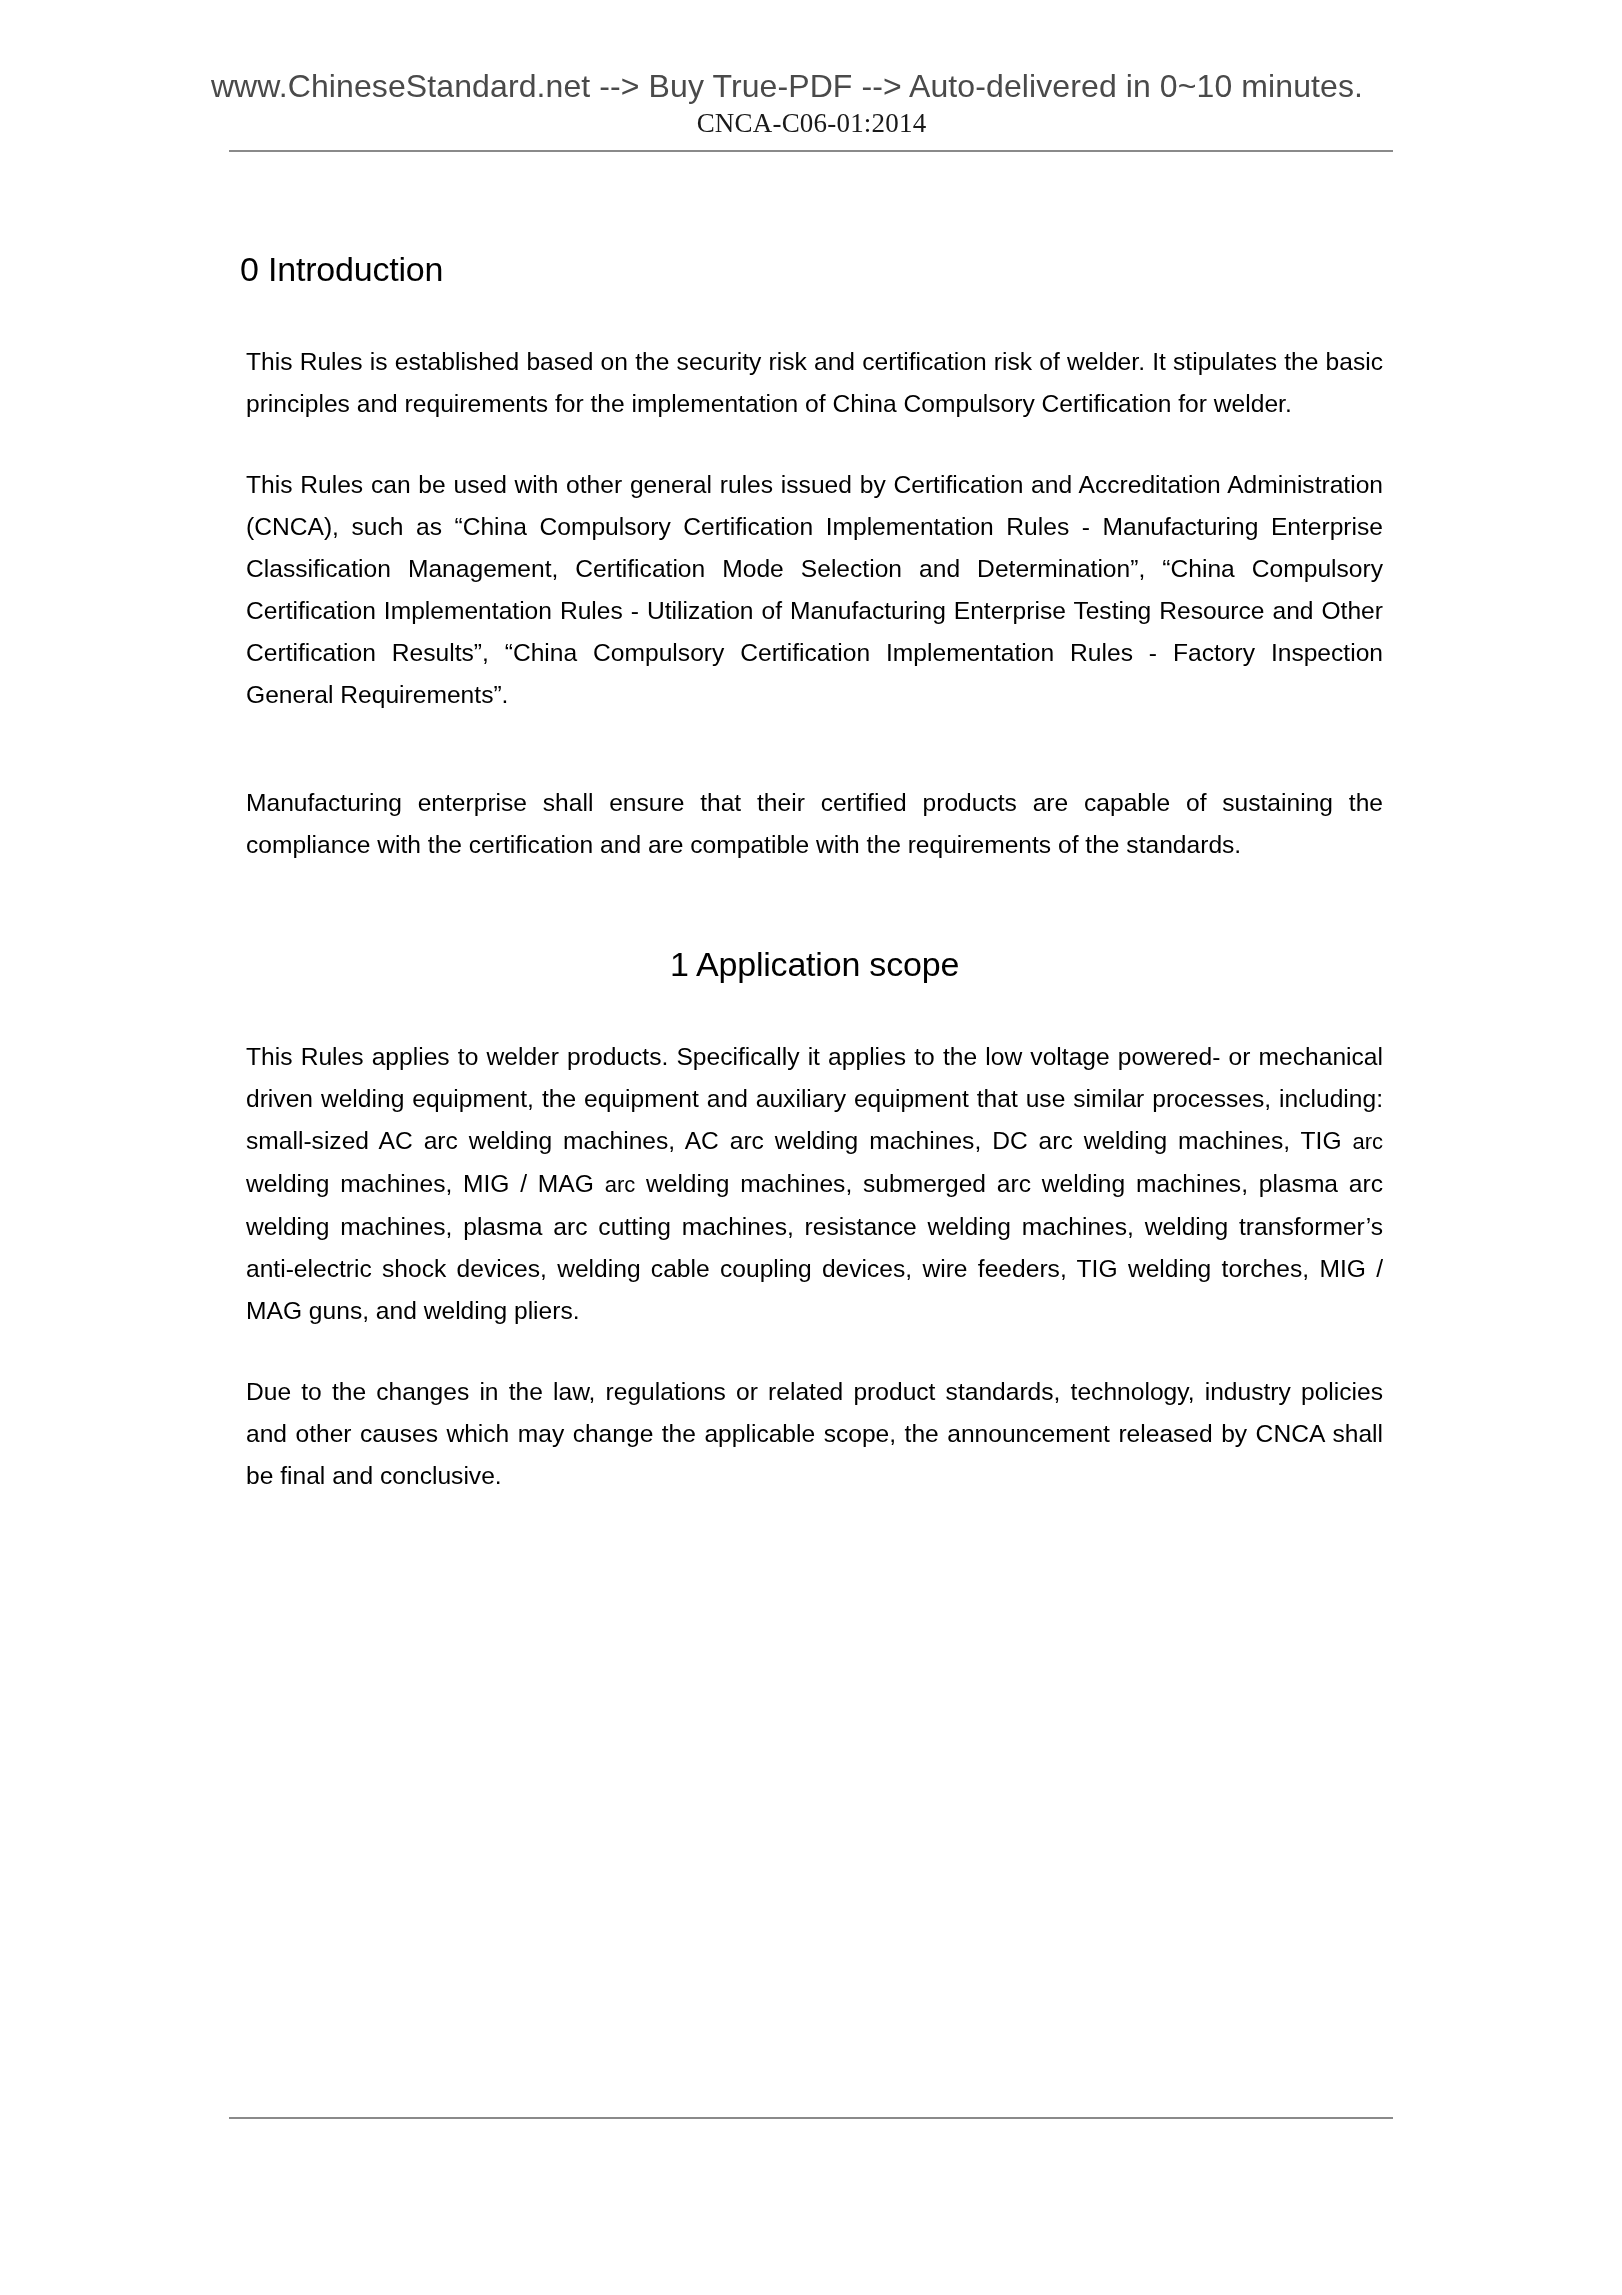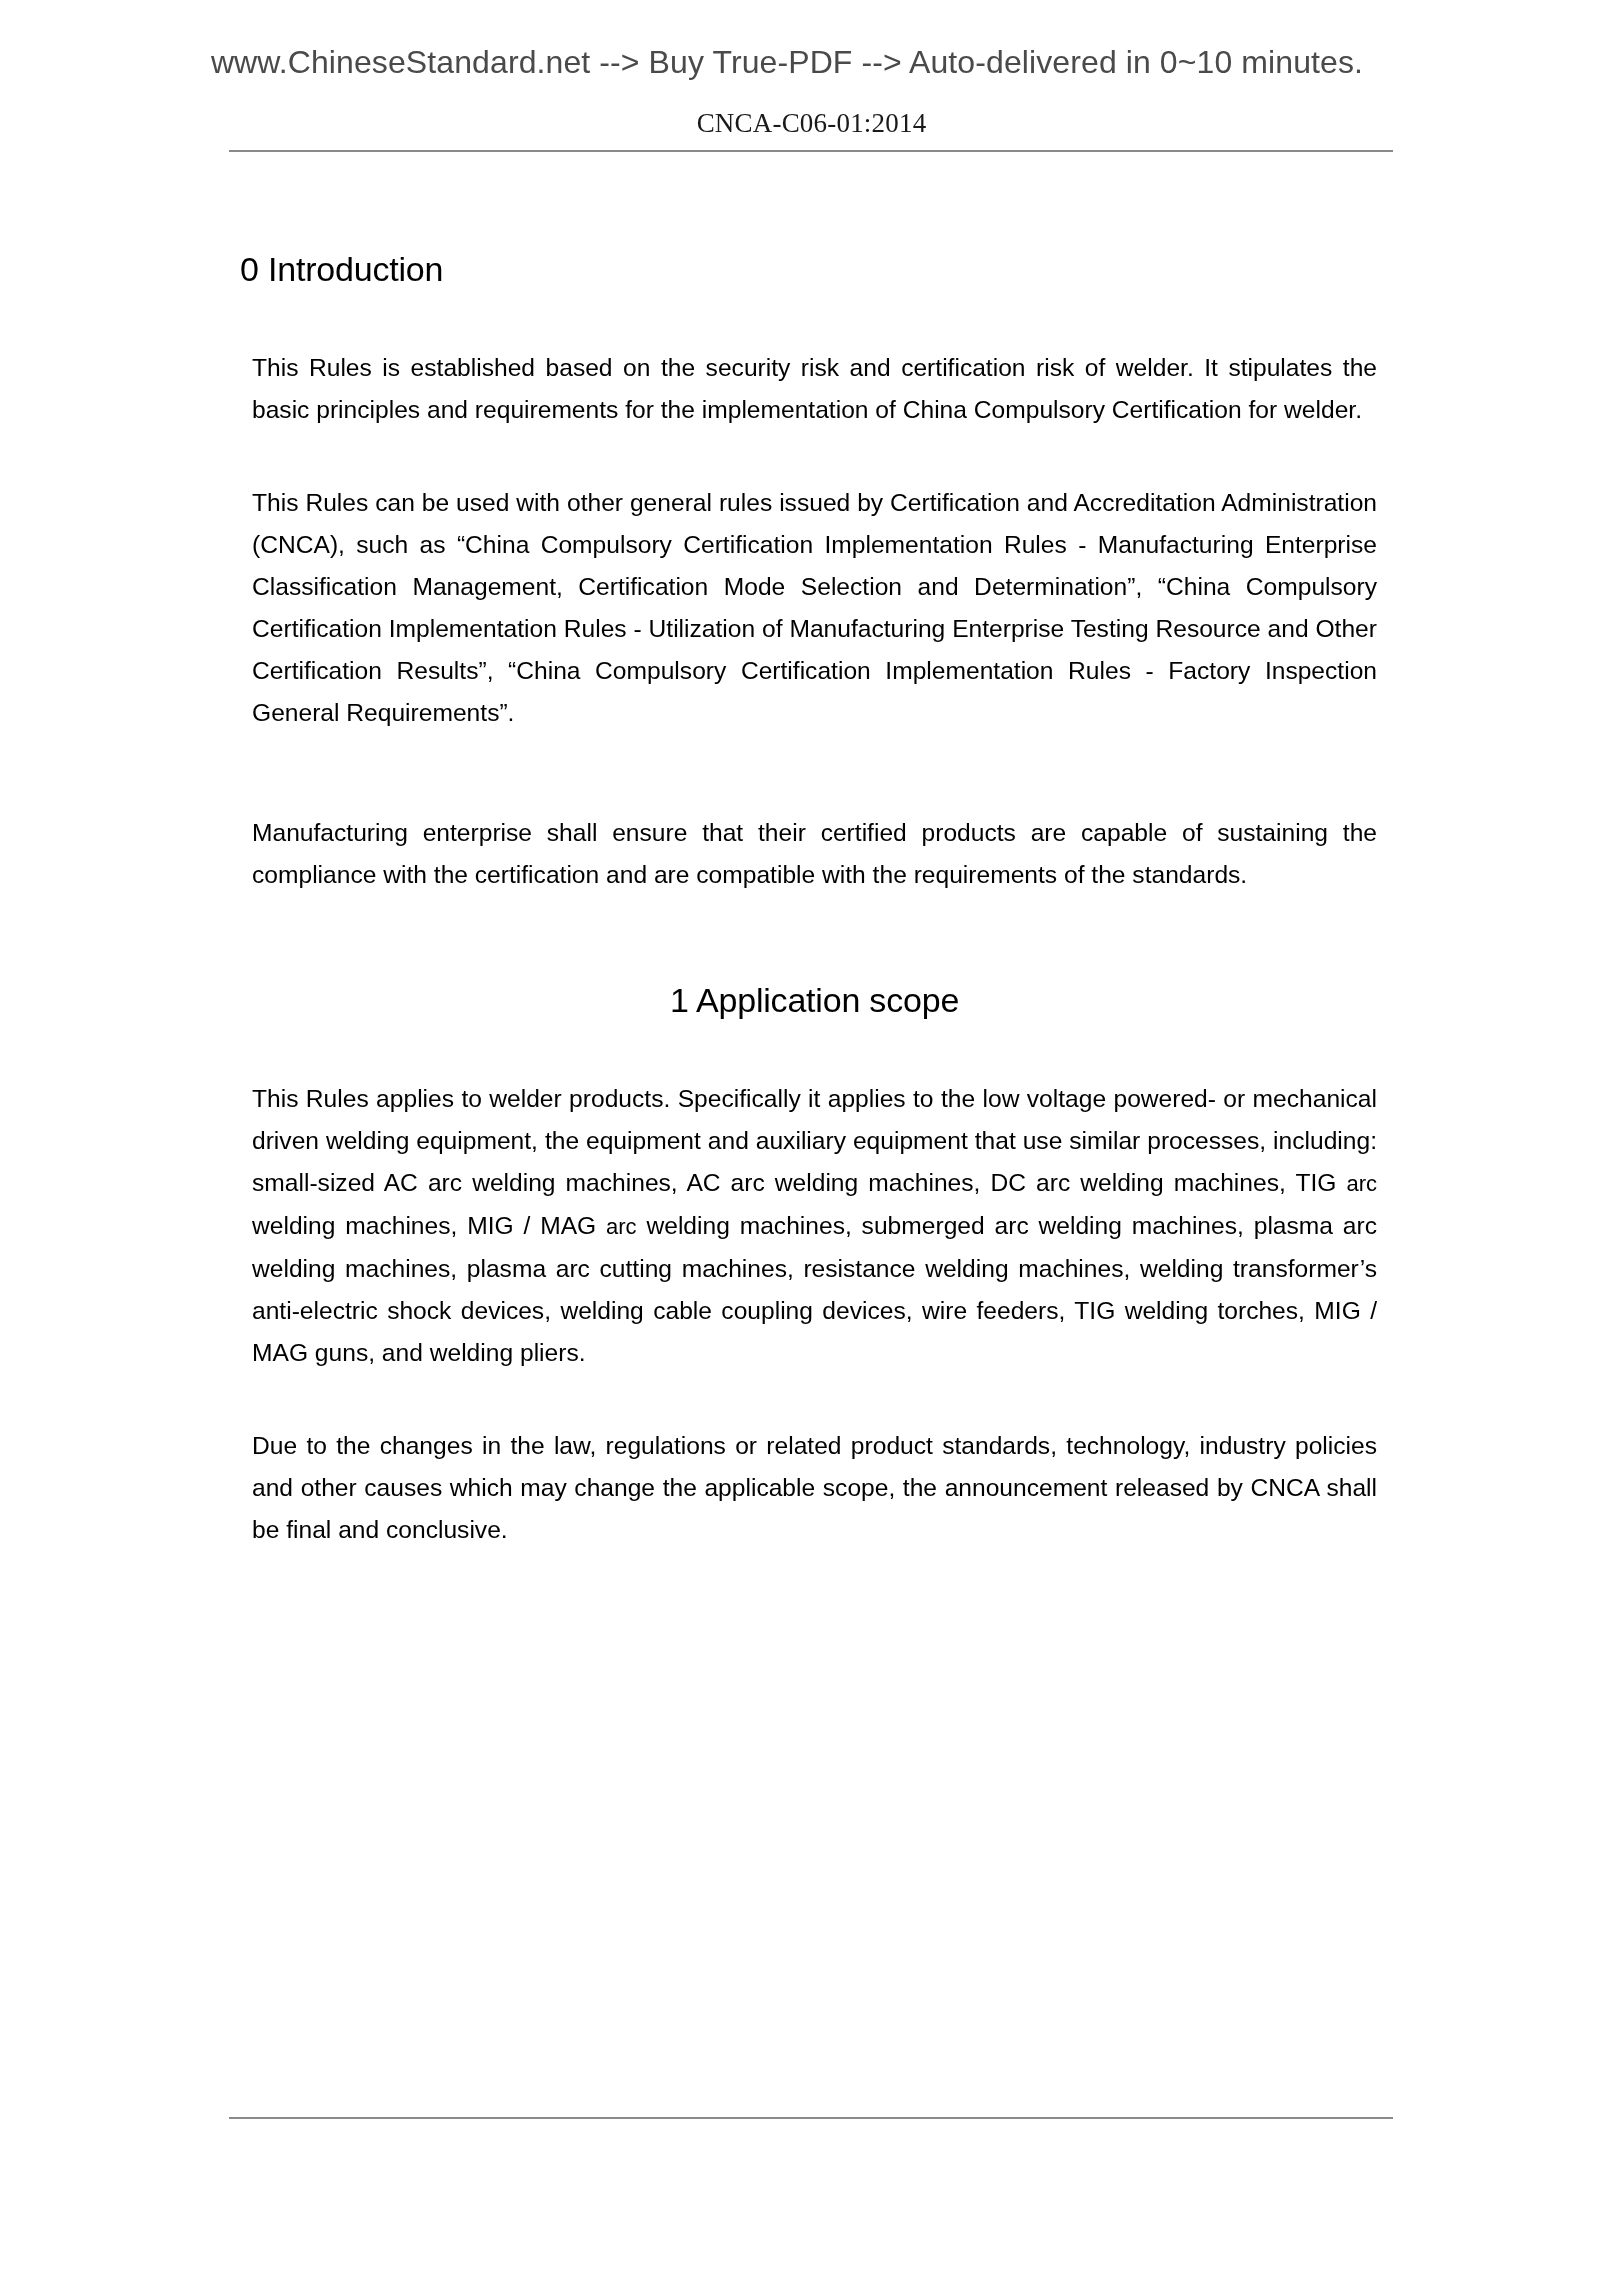--- a/index.html
+++ b/index.html
@@ -18,21 +18,21 @@
 
   .page {
     position: absolute;
     inset: 0;
     background: #ffffff;
   }
 
   
   .watermark {
     position: absolute;
-    top: 44px;
+    top: 68px;
     left: 0;
     width: 1574px;
     text-align: center;
     font-family: "Liberation Sans", sans-serif;
     font-size: 32px;
     color: #4a4a4a;
     letter-spacing: 0.1px;
     white-space: nowrap;
   }
   .doc-code {
@@ -75,21 +75,21 @@
 
   .heading-intro { margin-top: 0px; }
   .heading-scope { margin-top: 0px; text-align: center; }
 
   p.body-text {
     font-family: "Liberation Sans", sans-serif;
     font-size: 24.6px;
     line-height: 42px;
     text-align: justify;
     text-justify: inter-word;
-    margin: 12px;
+    margin: 6px;
     color: #000000;
   }
 
   .gap-after-h1 { height: 46px; }
   .gap-para { height: 27px; }
   .gap-before-h2 { height: 73px; }
   .gap-after-h2 { height: 46px; }
 
   .small-word {
     font-size: 22px;

